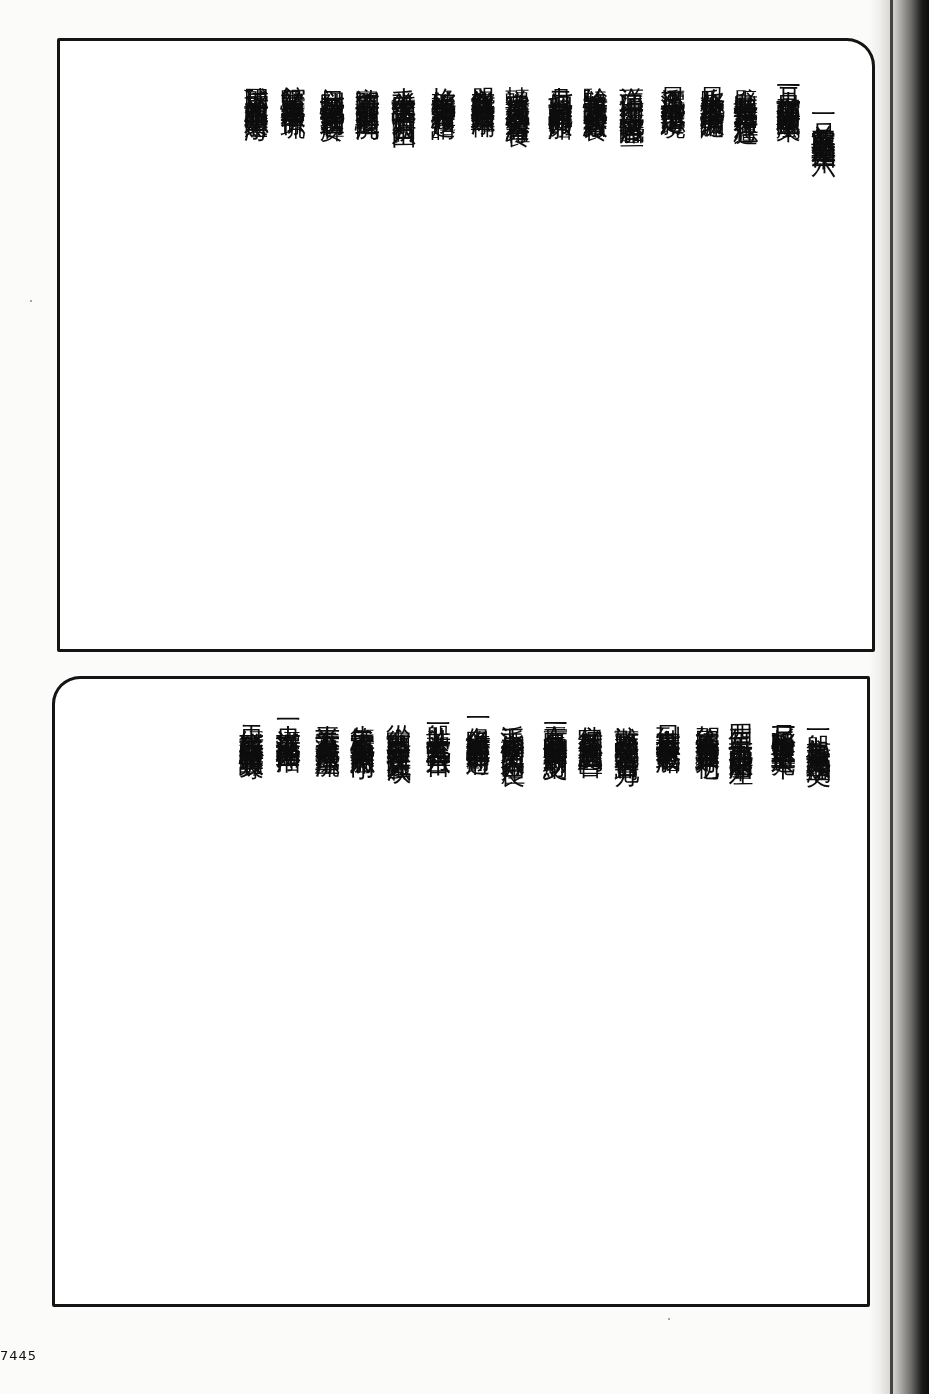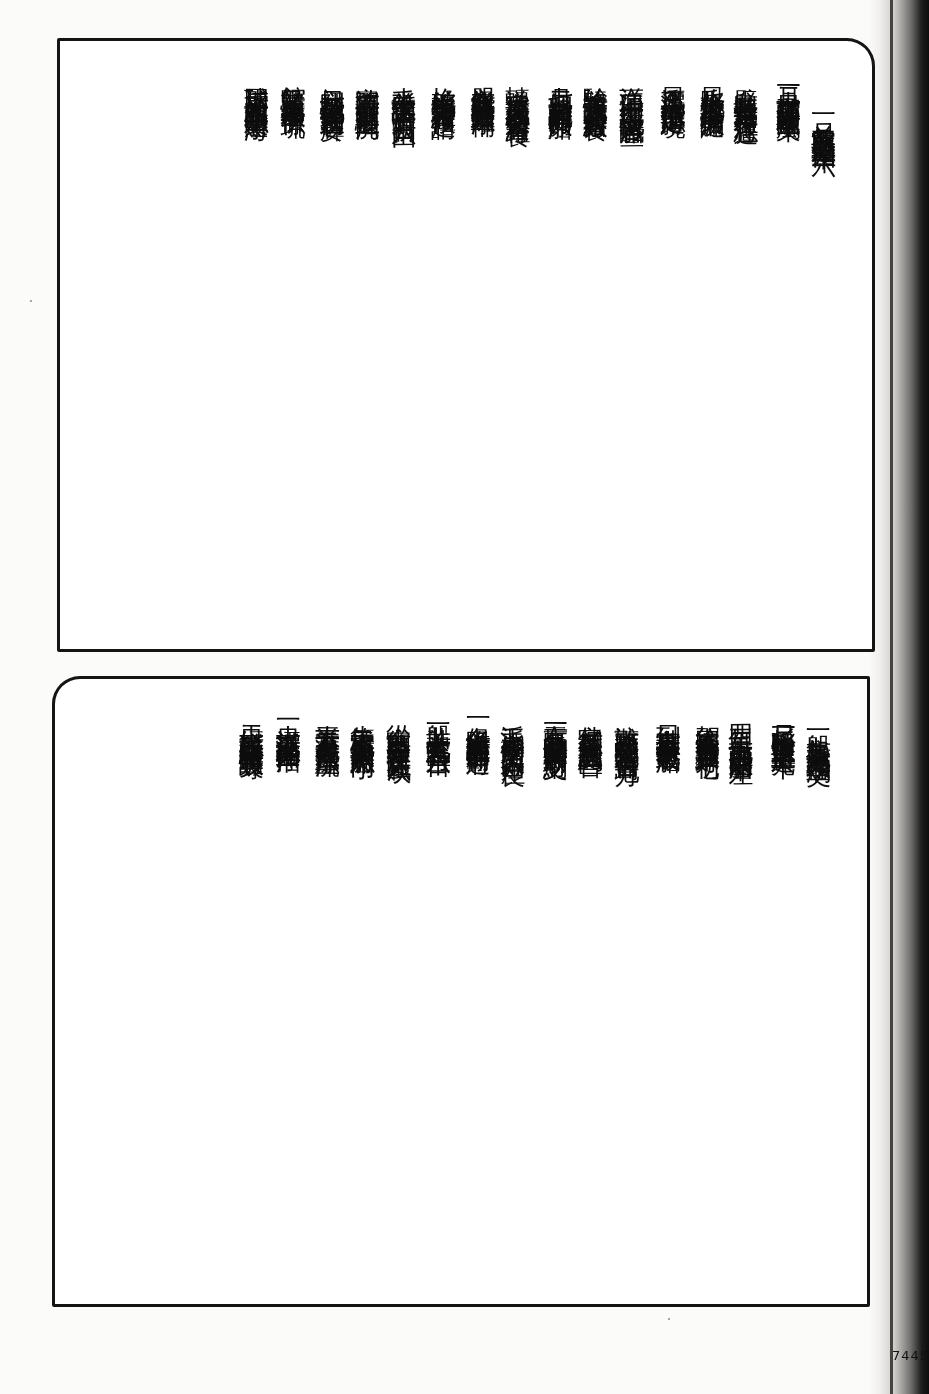--- a/index.html
+++ b/index.html
@@ -102,21 +102,21 @@
   
   #frame-top .col:first-child { padding-top: 34px; }
   #frame-bottom .col:first-child { padding-top: 10px; }
 
   
   .page-number {
     position: absolute;
     left: 0;
     right: 0;
     top: 1348px;
-    text-align: right;
+    text-align: left;
     font-family: "DejaVu Sans", sans-serif;
     font-size: 13px;
     letter-spacing: 1px;
     color: #111;
   }
 
   
   .speck {
     position: absolute;
     background: #2b2b2b;

